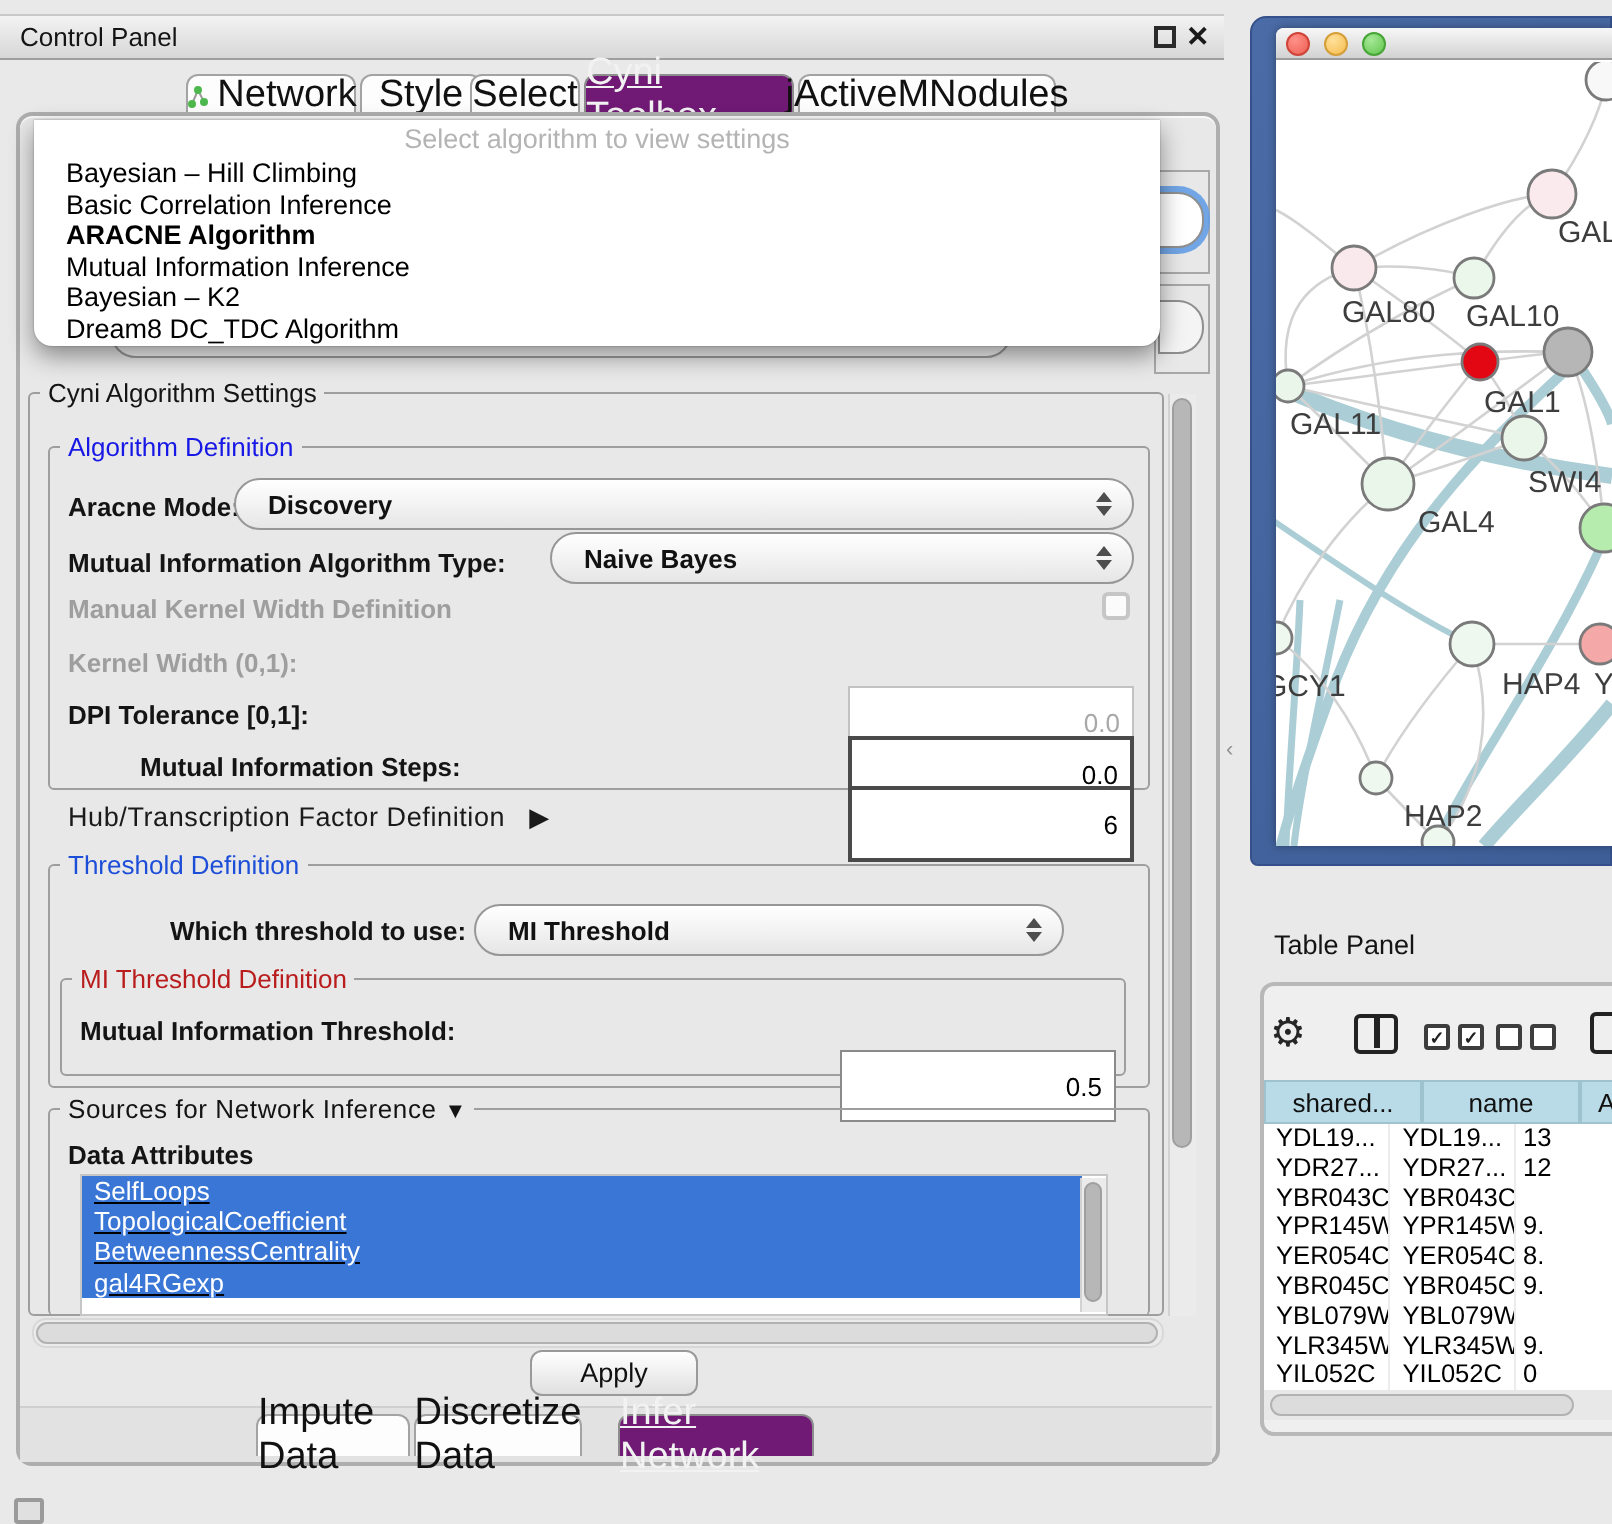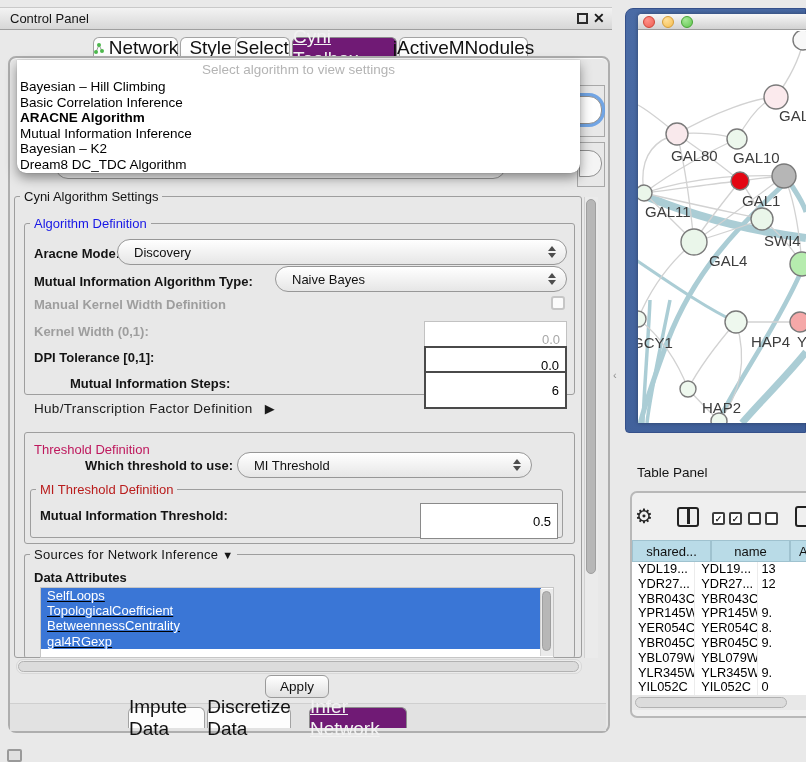--- a/index.html
+++ b/index.html
@@ -25,45 +25,45 @@
   .focus-ring{box-shadow:0 0 0 3px rgba(100,157,228,.9);}
   .gal-combo{left:55px;top:153px;width:451px;height:26px;border:1px solid #9a9a9a;border-radius:13px;
     background:#f6f6f6;font-size:13px;color:#a0a0a0;line-height:24px;padding-left:15px;overflow:hidden;white-space:nowrap;}
   
   .group{border:1px solid #9e9e9e;border-radius:3px;}
   .gtitle{font-size:13px;background:#e8e8e8;padding:0 4px;white-space:nowrap;}
   .lbl{font-size:13px;font-weight:bold;color:#141414;white-space:nowrap;}
   .lbl.dis{color:#9e9e9e;}
   .plain{font-size:13.5px;color:#1a1a1a;letter-spacing:.3px;white-space:nowrap;}
   .combo{height:26px;border:1px solid #979797;border-radius:13px;background:linear-gradient(#ffffff,#e6e6e6);
-    display:flex;align-items:center;}
+    display:flex;align-items:center;font-weight:bold;}
   .combo-text{font-size:13px;color:#111;padding-left:16px;flex:1;white-space:nowrap;overflow:hidden;}
   .combo-arrows{width:22px;display:flex;flex-direction:column;align-items:center;gap:2px;padding-right:6px;}
   .tri-up{width:0;height:0;border-left:4px solid transparent;border-right:4px solid transparent;border-bottom:5px solid #4d4d4d;}
   .tri-dn{width:0;height:0;border-left:4px solid transparent;border-right:4px solid transparent;border-top:5px solid #4d4d4d;}
-  .field{background:#fff;font-size:13px;text-align:right;padding:17px 6px;display:flex;align-items:center;justify-content:flex-end;}
+  .field{background:#fff;font-size:13px;text-align:right;padding:17px 6px;display:flex;align-items:center;justify-content:flex-end;margin-top:22px;}
   .field.en{border:2px solid #4a4a4a;color:#000;}
   .field.mid{border:1.5px solid #8a8a8a;color:#000;}
   .field.dis{border:1px solid #c2c2c2;color:#a8a8a8;}
   .checkbox{width:14px;height:14px;border:2px solid #c6c6c6;border-radius:3px;background:#fbfbfb;}
   .attr-list{background:#fff;border:1px solid #c6c6c6;overflow:hidden;}
   .attr-item{height:15.2px;line-height:15.2px;background:#3a76d6;color:#fff;font-size:13px;padding-left:6px;
     width:500px;white-space:nowrap;}
   .sb-track-v{background:#ebebeb;border-left:1px solid #d2d2d2;}
   .sb-thumb{background:#b7b7b7;border:1px solid #9f9f9f;border-radius:6px;}
   .sb-track-h{background:#ebebeb;border-radius:7px;border:1px solid #d8d8d8;}
   .sb-thumb-h{background:#dcdcdc;border:1px solid #b2b2b2;border-radius:6px;}
-  .apply-btn{left:265px;top:675px;width:64px;height:23px;border:1px solid #9a9a9a;border-radius:6px;
+  .apply-btn{left:265px;top:675px;width:84px;height:23px;border:1px solid #9a9a9a;border-radius:6px;
     background:linear-gradient(#ffffff,#e0e0e0);font-size:13.5px;display:flex;align-items:center;justify-content:center;color:#111;}
   .bottom-strip{left:10px;top:703px;width:596px;height:28px;background:#e2e2e2;border-top:1px solid #cfcfcf;}
   
   .popup{left:17px;top:60px;width:563px;height:113px;background:#fff;z-index:50;
     border-radius:0 0 9px 9px;box-shadow:0 5px 12px rgba(0,0,0,.42),0 0 1px rgba(0,0,0,.35);}
   .popup-prompt{height:19px;line-height:19px;text-align:center;color:#b4b4b4;font-size:13.5px;}
-  .popup-item{height:15.6px;line-height:15.6px;font-size:13.5px;color:#000;padding-left:3px;white-space:nowrap;}
+  .popup-item{height:15.6px;line-height:15.6px;font-size:13.5px;color:#000;padding-left:16px;white-space:nowrap;}
   .popup-item.bold{font-weight:bold;}
   
   .blue-frame{left:625px;top:8px;width:181px;height:425px;background:linear-gradient(135deg,#4a6ba5,#3e5e98);
     border-radius:8px 0 0 4px;border:1px solid #35508a;}
   .net-window{left:638px;top:14px;width:168px;height:409px;background:#fff;border-radius:4px 0 0 0;
     box-shadow:0 0 4px rgba(0,0,0,.35);}
   .net-titlebar{left:638px;top:14px;width:168px;height:16px;background:linear-gradient(#f7f7f7,#d2d2d2);
     border-bottom:1px solid #9c9c9c;border-radius:4px 0 0 0;}
   .light{width:12px;height:12px;border-radius:6px;top:16px;}
   .light.red{left:643px;background:radial-gradient(circle at 35% 30%,#ff9189,#ee5f53);border:1px solid #ce4438;}
@@ -173,21 +173,21 @@
   <div class="abs field en" style="left:424px;top:371px;width:143px;height:23px;">
       <span>6</span>
     </div>
 
   <div class="abs plain" style="left:34px;top:401px;">
     <span>Hub/Transcription Factor Definition</span>
     <span style="margin-left:8px;font-size:13px;">▶</span>
   </div>
 
   <div class="abs group" style="left:24px;top:432px;width:551px;height:112px;"></div>
-  <div class="abs gtitle" style="left:30px;top:425px;color:#be185d;margin-top:17px;">Threshold Definition</div>
+  <div class="abs gtitle" style="left:30px;top:425px;color:#1d4ed8;">Threshold Definition</div>
 
   <div class="abs lbl" style="left:85px;top:458px;">Which threshold to use:</div>
   <div class="abs combo" style="left:237px;top:452px;width:295px;">
     <span class="combo-text">MI Threshold</span>
     <span class="combo-arrows">
         <span class="tri-up"></span>
         <span class="tri-dn"></span>
       </span>
   </div>
 

